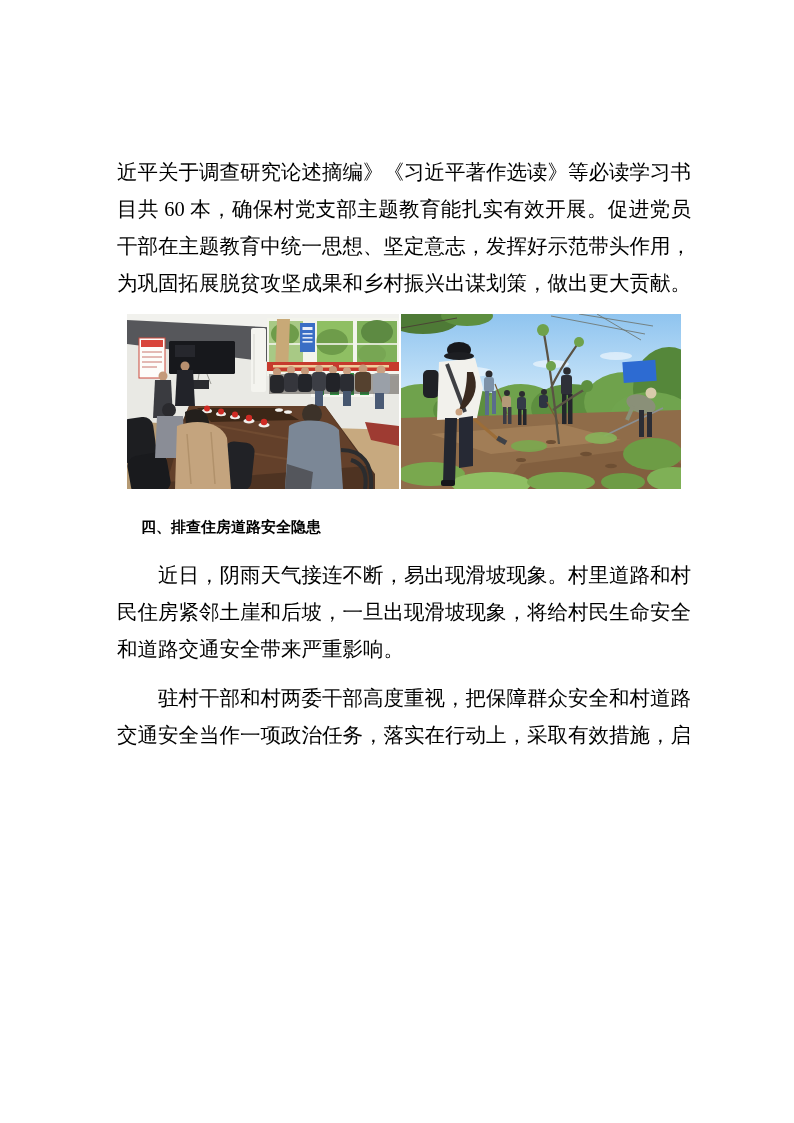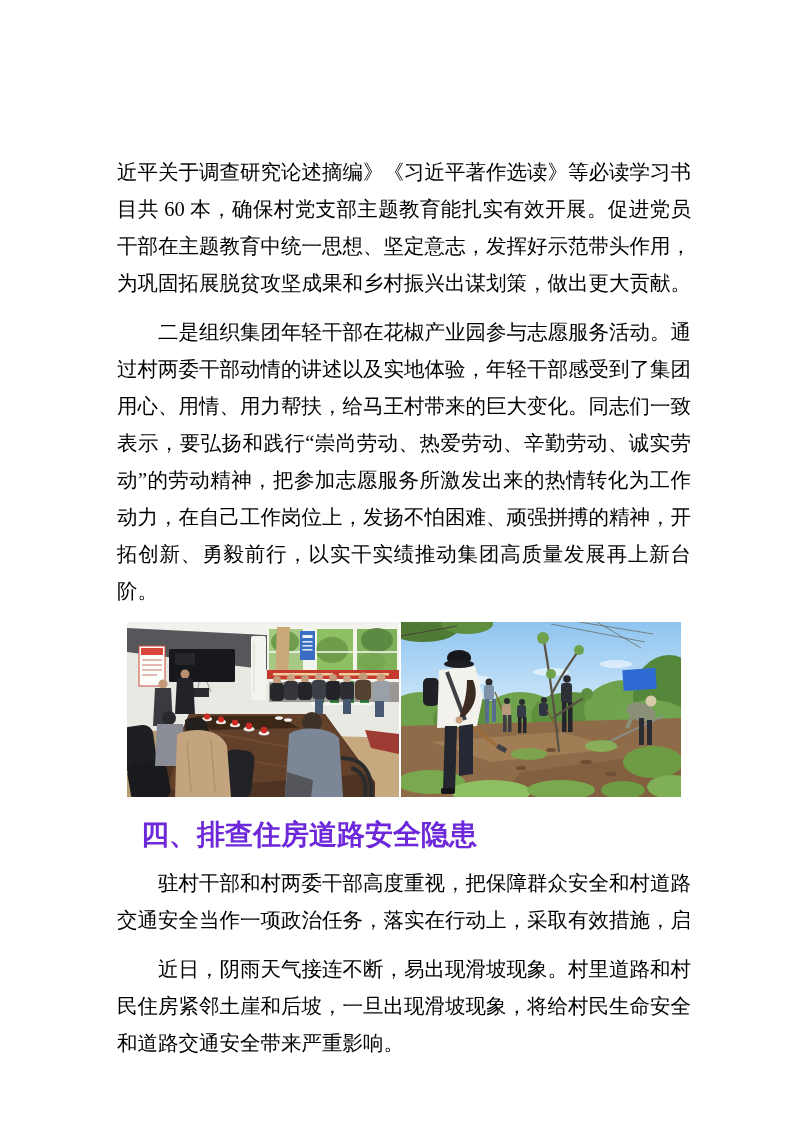--- a/index.html
+++ b/index.html
@@ -28,37 +28,36 @@
   .photo-row{
     display:flex;
     justify-content:center;
     gap:2px;
     margin-top:2px;
   }
   .photo-row figure{margin:0;padding:0;line-height:0;}
   .photo-row svg{display:block;}
   h2.heading{
     margin:19px 0 0 0;
-    font-size:28px;
+    font-size:15px;
     line-height:37px;
     font-weight:700;
     text-indent:36px;
-    color:#6d28d9;
+    color:#000000;
     font-family:"Liberation Sans", sans-serif;
   }
 </style>
 </head>
 <body>
 
 <div class="page">
   <div class="content">
 
     <p class="para cont">近平关于调查研究论述摘编》《习近平著作选读》等必读学习书目共 60 本，确保村党支部主题教育能扎实有效开展。促进党员干部在主题教育中统一思想、坚定意志，发挥好示范带头作用，为巩固拓展脱贫攻坚成果和乡村振兴出谋划策，做出更大贡献。</p>
 
-    <p class="para">二是组织集团年轻干部在花椒产业园参与志愿服务活动。通过村两委干部动情的讲述以及实地体验，年轻干部感受到了集团用心、用情、用力帮扶，给马王村带来的巨大变化。同志们一致表示，要弘扬和践行“崇尚劳动、热爱劳动、辛勤劳动、诚实劳动”的劳动精神，把参加志愿服务所激发出来的热情转化为工作动力，在自己工作岗位上，发扬不怕困难、顽强拼搏的精神，开拓创新、勇毅前行，以实干实绩推动集团高质量发展再上新台阶。</p>
 
     <div class="photo-row">
 
       <figure role="img" aria-label="会议室内干部群众围坐深色长条会议桌座谈，墙上有电视和红色宣传栏">
         <svg width="272" height="175" viewBox="0 0 272 175">
 
           <rect width="272" height="115" fill="#e9e9e4"></rect>
 
           <polygon points="0,108 272,116 272,175 0,175" fill="#c7a97f"></polygon>
           <polygon points="0,108 120,112 60,175 0,175" fill="#b59a74"></polygon>
@@ -322,18 +321,18 @@
             <path d="M44,104 L56,104 L54,168 L42,168 Z" fill="#23262f"></path>
             <path d="M58,104 L72,102 L72,152 L58,154 Z" fill="#262934"></path>
             <rect x="40" y="166" width="14" height="6" rx="2" fill="#15161a"></rect>
           </g>
         </svg>
       </figure>
     </div>
 
     <h2 class="heading">四、排查住房道路安全隐患</h2>
 
+    <p class="para">近日，阴雨天气接连不断，易出现滑坡现象。村里道路和村民住房紧邻土崖和后坡，一旦出现滑坡现象，将给村民生命安全和道路交通安全带来严重影响。</p>
+
     <p class="para">驻村干部和村两委干部高度重视，把保障群众安全和村道路交通安全当作一项政治任务，落实在行动上，采取有效措施，启</p>
-
-    <p class="para">近日，阴雨天气接连不断，易出现滑坡现象。村里道路和村民住房紧邻土崖和后坡，一旦出现滑坡现象，将给村民生命安全和道路交通安全带来严重影响。</p>
 
   </div>
 </div>
 
 </body></html>

